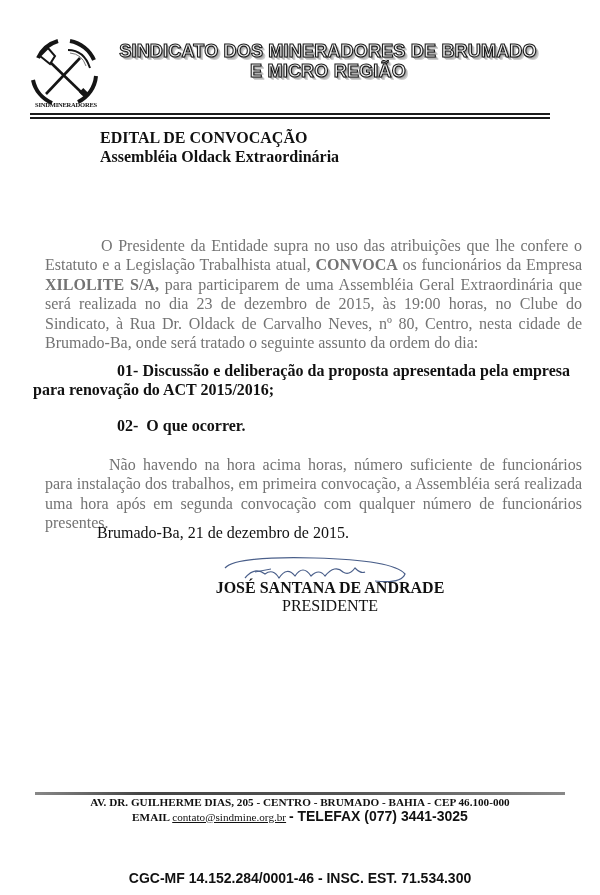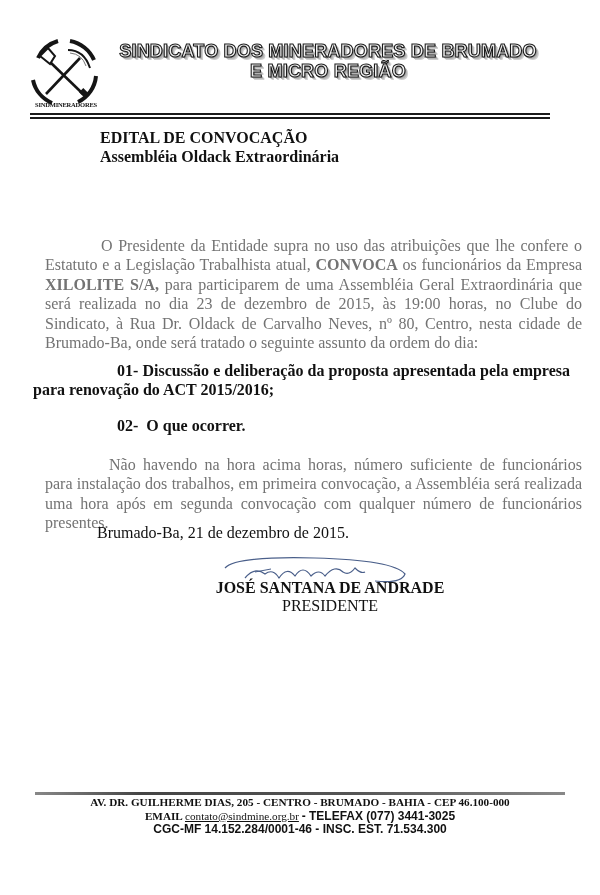--- a/index.html
+++ b/index.html
@@ -51,21 +51,21 @@
   .signature { left: 215px; top: 554px; width: 200px; height: 34px; }
   .sign-name { left: 150px; top: 579px; width: 360px; text-align: center; font-weight: bold; font-size: 16px; line-height: 18px; }
   .sign-role { left: 150px; top: 597px; width: 360px; text-align: center; font-weight: normal; font-size: 16px; line-height: 18px; }
 
   
   .rule-bottom { left: 35px; top: 792px; width: 530px; height: 3px;
     background: linear-gradient(to right, #888, #444 20%, #555 60%, #888); }
   .footer { left: 20px; top: 796px; width: 560px; text-align: center;
     font-family: "Liberation Serif", serif; font-weight: bold; font-size: 11.2px; line-height: 13.6px; color: #111; }
   .footer .link { font-weight: normal; text-decoration: underline; }
-  .footer .mono { font-family: "Liberation Sans", sans-serif; font-weight: bold; font-size: 12px; }
+  .footer .mono { font-family: "Liberation Sans", sans-serif; font-weight: bold; font-size: 14px; margin-top: 48px; }
 </style>
 </head>
 <body>
 
 <div class="abs logo">
   <svg width="74" height="74" viewBox="0 0 74 74">
     <g fill="none" stroke="#151515" stroke-width="4">
       <path d="M10 22 A32 32 0 0 1 30 5"></path>
       <path d="M42 5 A32 32 0 0 1 66 24"></path>
       <path d="M68 40 A32 32 0 0 1 50 66"></path>

